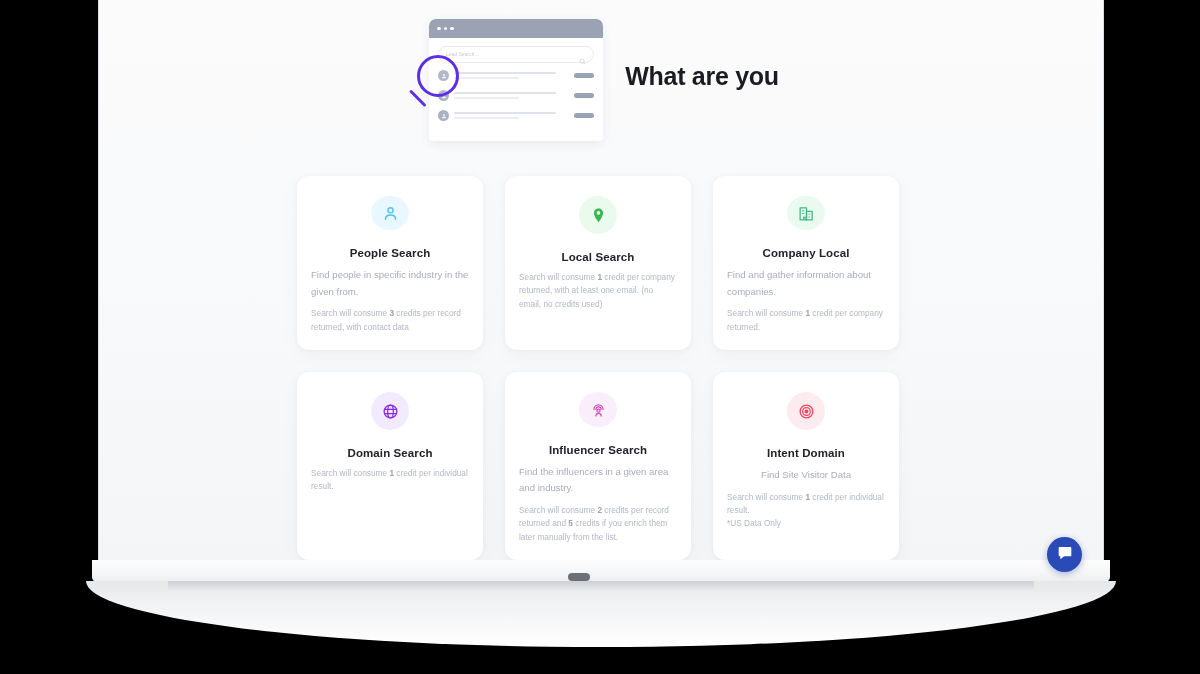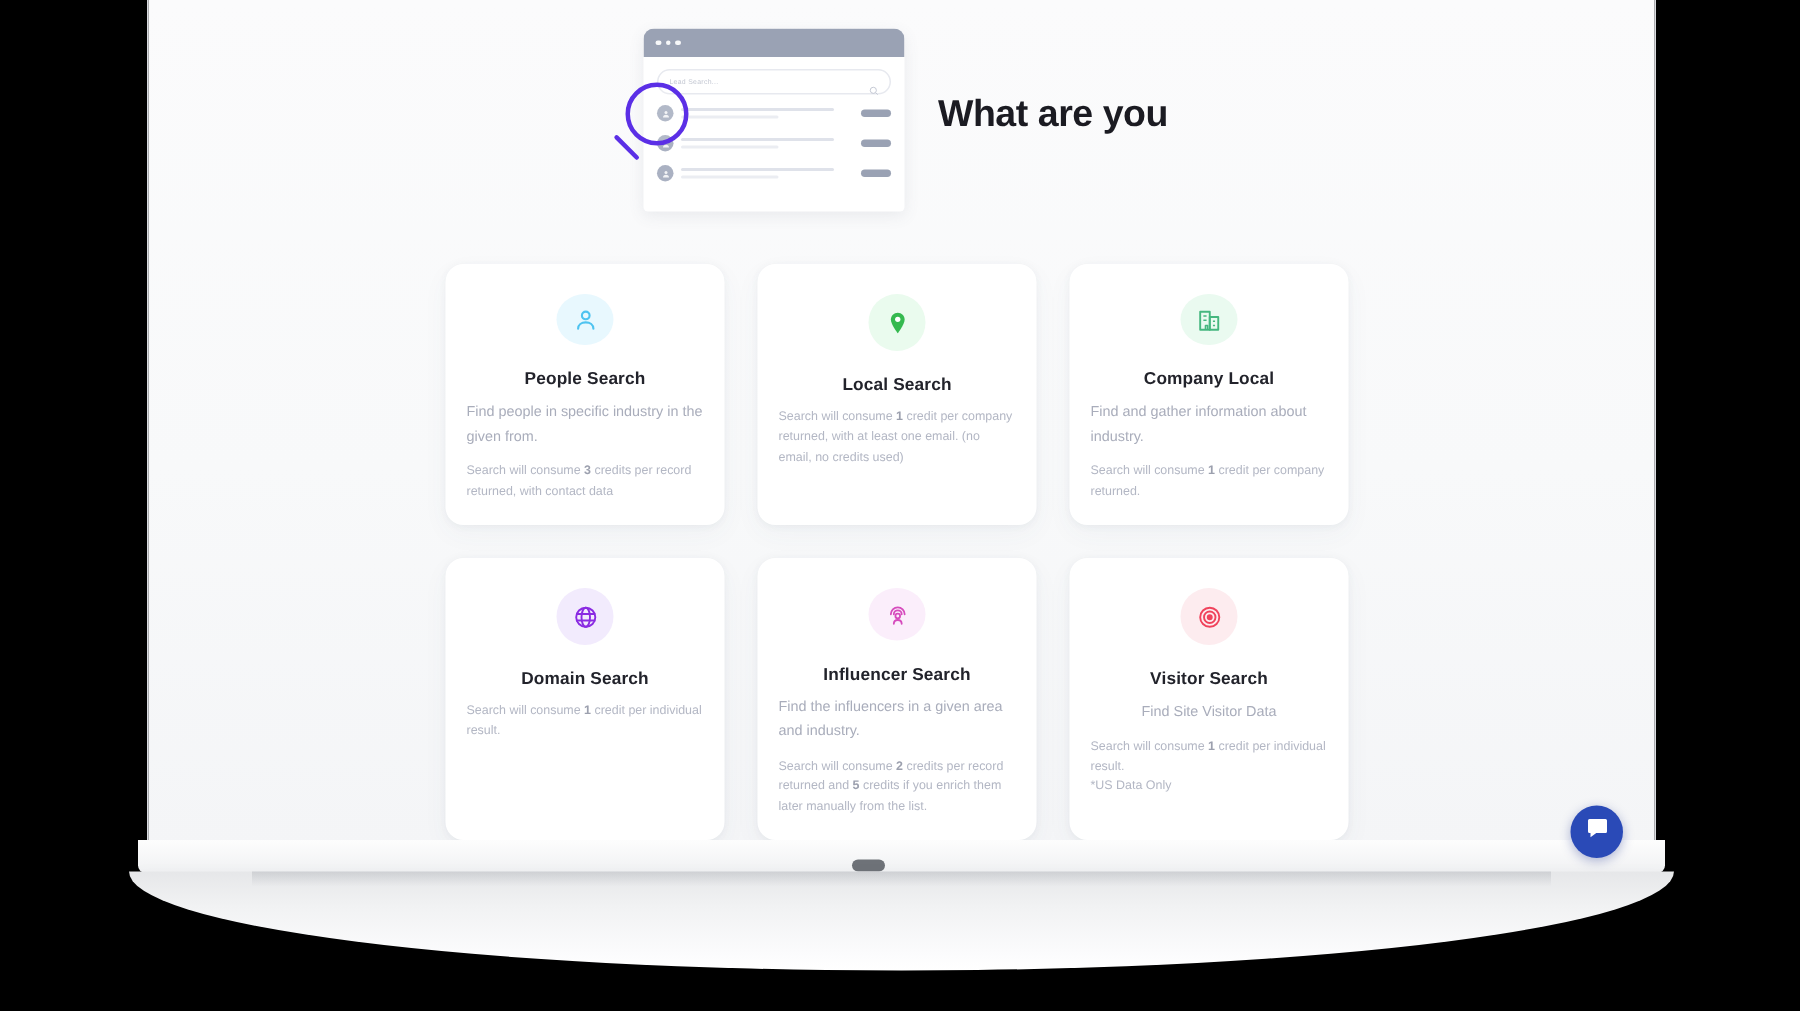--- a/index.html
+++ b/index.html
@@ -344,21 +344,21 @@
 
       <div class="card row1">
         <div class="card-icon-wrap" style="background:#eafaf0">
           <svg viewBox="0 0 24 24" fill="none" stroke="#46b77f" stroke-width="1.8" stroke-linejoin="round">
             <rect x="3" y="4" width="9" height="17"></rect>
             <rect x="12" y="9" width="8" height="12"></rect>
             <path d="M6 8h3M6 12h3M15 13h2M15 17h2M8 21v-4h2v4" stroke-width="1.5"></path>
           </svg>
         </div>
         <div class="card-title">Company Local</div>
-        <div class="card-desc">Find and gather information about industry.</div>
+        <div class="card-desc">Find and gather information about companies.</div>
         <div class="card-note"><span>Search will consume </span><b>1</b><span> credit per company returned.</span></div>
       </div>
 
       <div class="card row2">
         <div class="card-icon-wrap" style="background:#f2ebfd">
           <svg viewBox="0 0 24 24" fill="none" stroke="#8a2be2" stroke-width="1.8">
             <circle cx="12" cy="12" r="9"></circle>
             <ellipse cx="12" cy="12" rx="4" ry="9"></ellipse>
             <line x1="3" y1="9" x2="21" y2="9"></line>
             <line x1="3" y1="15" x2="21" y2="15"></line>
@@ -383,21 +383,21 @@
       </div>
 
       <div class="card row2">
         <div class="card-icon-wrap" style="background:#fdecef">
           <svg viewBox="0 0 24 24" fill="none" stroke="#f0435c" stroke-width="1.8">
             <circle cx="12" cy="12" r="9"></circle>
             <circle cx="12" cy="12" r="5.4"></circle>
             <circle cx="12" cy="12" r="1.9" fill="#f0435c"></circle>
           </svg>
         </div>
-        <div class="card-title">Visitor Search</div>
+        <div class="card-title">Intent Domain</div>
         <div class="card-desc">Find Site Visitor Data</div>
         <div class="card-note"><span>Search will consume </span><b>1</b><span> credit per individual result.</span><br><span>*US Data Only</span></div>
       </div>
 
     </div>
   </div>
 
   <div class="laptop-bezel-bottom"></div>
   <div class="laptop-notch"></div>
   <div class="laptop-base"></div>

